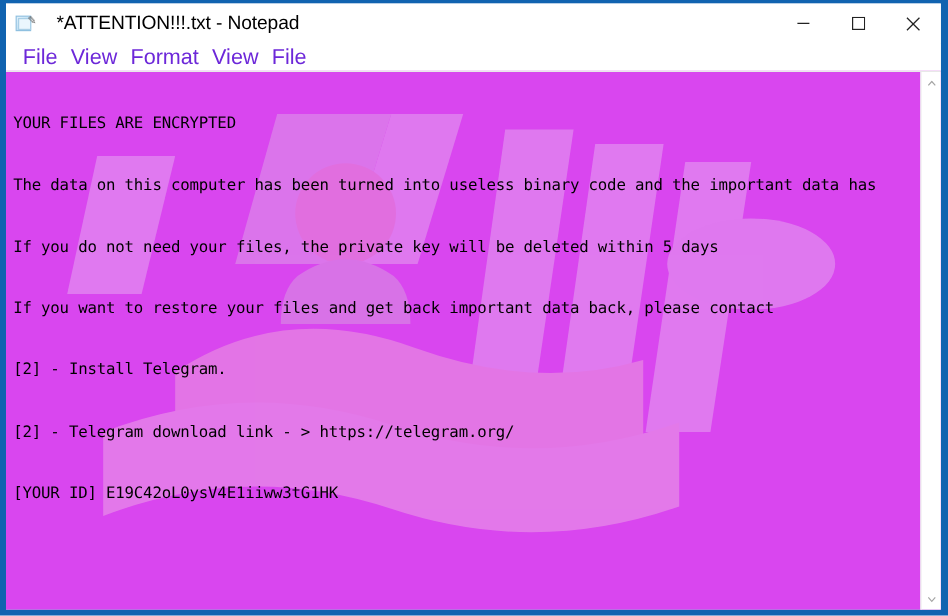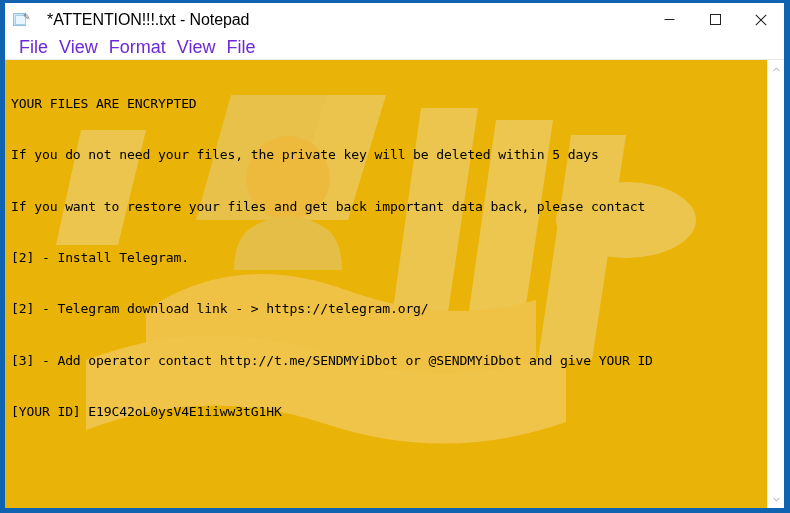--- a/index.html
+++ b/index.html
@@ -117,21 +117,21 @@
     font-family: "Liberation Sans", sans-serif;
     white-space: nowrap;
   }
 
   
   #content-area {
     flex: 1;
     display: flex;
     position: relative;
     min-height: 0;
-    background: #eab308;
+    background: #d946ef;
     border-top: 1px solid #e8e8e8;
   }
   #textarea {
     flex: 1;
     position: relative;
     overflow: hidden;
     padding: 1px 0 0 6px;
     box-sizing: border-box;
   }
   #watermark {
@@ -246,25 +246,25 @@
             <path d="M120 250 q90 -60 200 -20 q100 36 190 10 l0 80 q-100 30 -200 -4 q-110 -38 -190 14 z" fill="#fbe2cf"></path>
             <path d="M60 300 q120 -46 240 -6 q120 40 240 -2 l0 70 q-120 42 -240 2 q-120 -40 -240 6 z" fill="#fceede"></path>
             <ellipse cx="600" cy="160" rx="70" ry="38" fill="#efefef"></ellipse>
             <path d="M55 70 L120 70 L92 185 L30 185 Z" fill="#f1f1f1"></path>
           </g>
         </svg>
       </div>
 
       <div id="doc-text">
         <div class="tline">YOUR FILES ARE ENCRYPTED</div>
+        <div class="tline">The data on this computer has been turned into useless binary code and the important data has</div>
         <div class="tline">If you do not need your files, the private key will be deleted within 5 days</div>
         <div class="tline">If you want to restore your files and get back important data back, please contact</div>
         <div class="tline">[2] - Install Telegram.</div>
         <div class="tline">[2] - Telegram download link - &gt; https://telegram.org/</div>
-        <div class="tline">[3] - Add operator contact http://t.me/SENDMYiDbot or @SENDMYiDbot and give YOUR ID</div>
         <div class="tline">[YOUR ID] E19C42oL0ysV4E1iiww3tG1HK</div>
         
         
         
         
         
         
         
         
         

